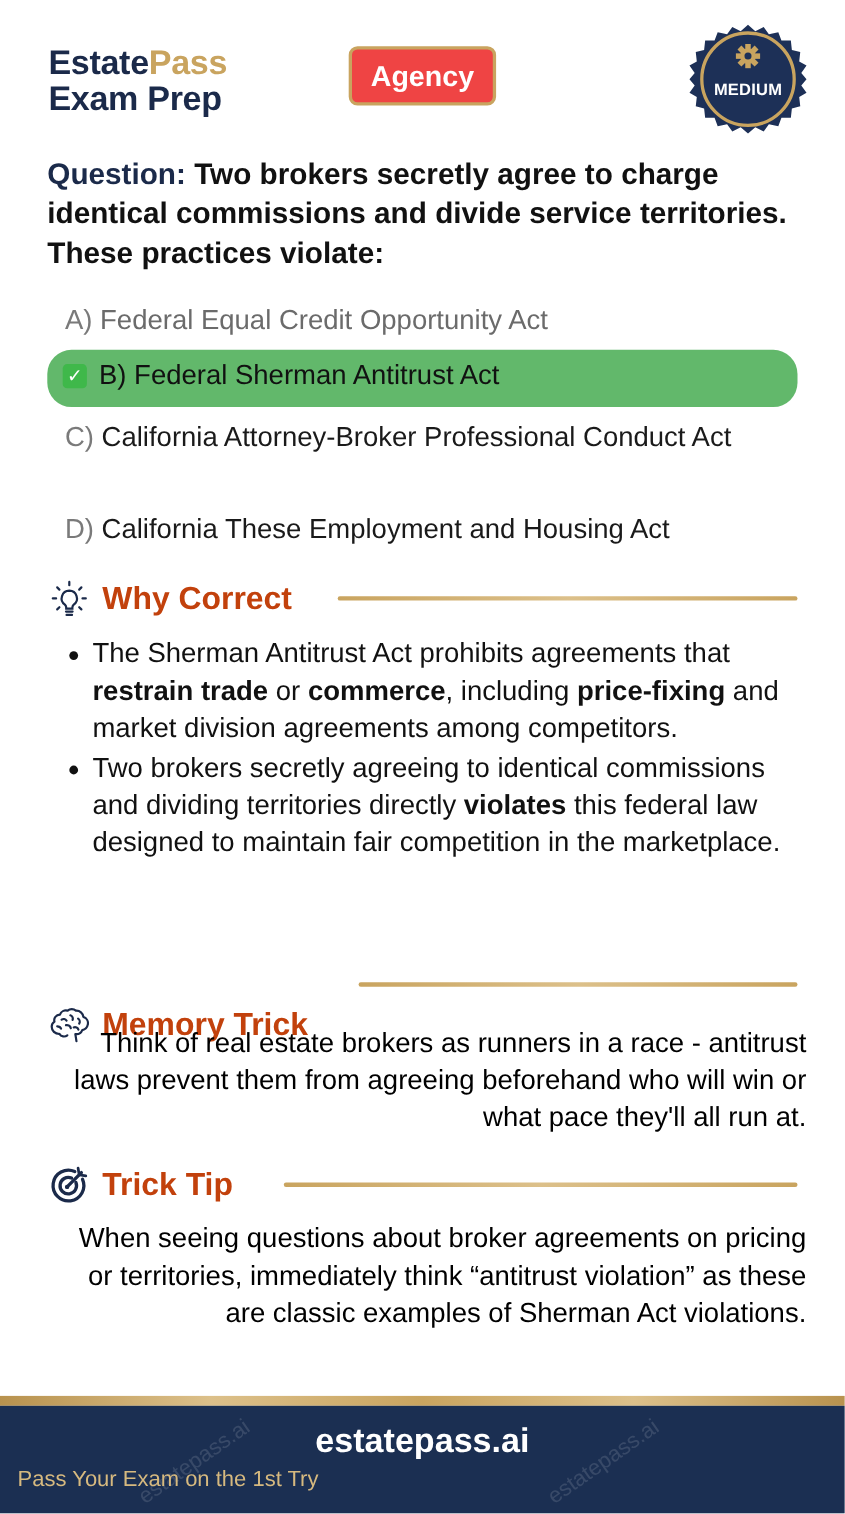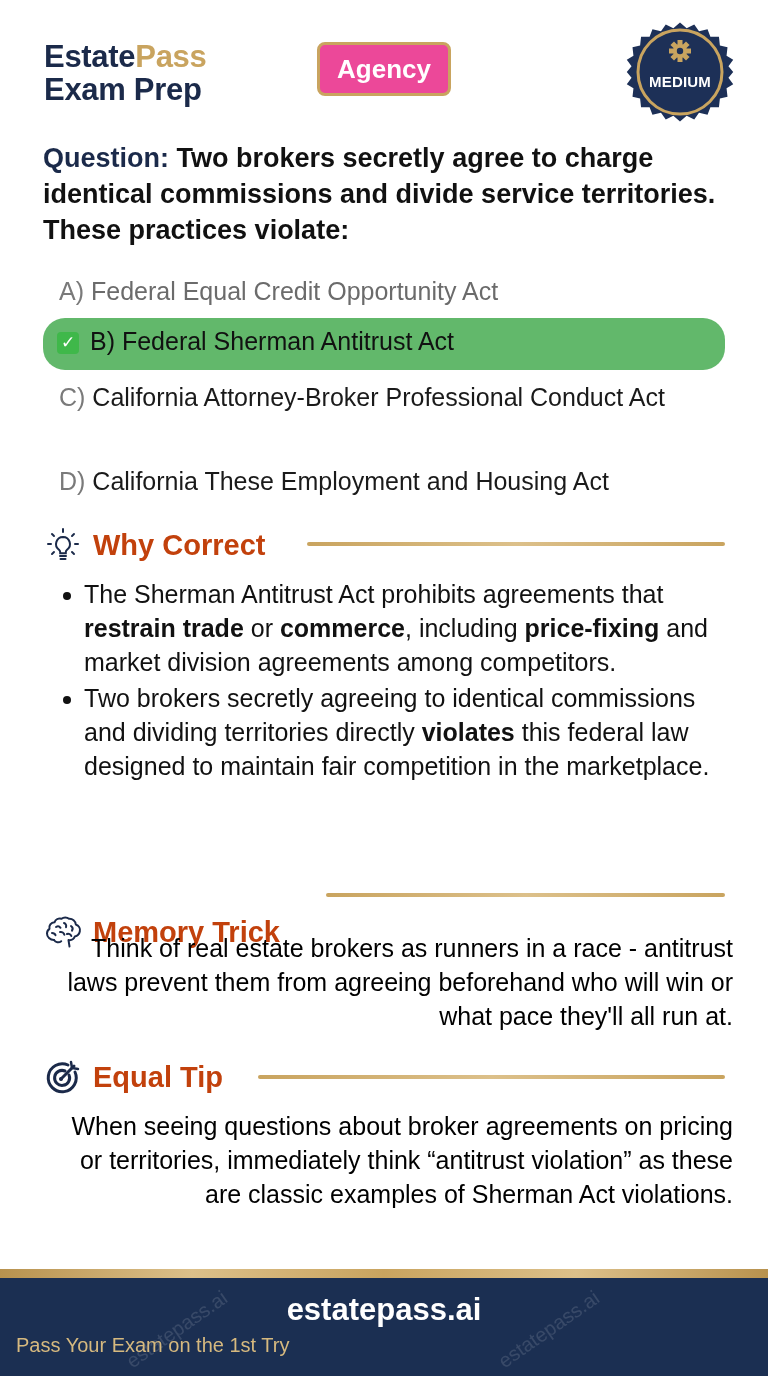--- a/index.html
+++ b/index.html
@@ -2,21 +2,21 @@
 <html><head>
 <meta charset="utf-8">
 <style>
   * { box-sizing: border-box; margin: 0; padding: 0; }
   html, body { width: 768px; height: 1376px; background: #ffffff; overflow: hidden; }
   body { font-family: "Liberation Sans", "DejaVu Sans", sans-serif; color: #111111; position: relative; }
 
   .header { position: absolute; left: 0; top: 0; width: 768px; height: 140px; }
   .brand { position: absolute; left: 44px; top: 40px; font-weight: 700; font-size: 31px; line-height: 33px; color: #1b2a4a; letter-spacing: -0.3px; }
   .brand .gold { color: #c9a45f; text-align: center; }
-  .subject-badge { position: absolute; left: 317px; top: 42px; width: 134px; height: 54px; background: #ec4899; border: 3px solid #c9a45f; border-radius: 8px; color: #ffffff; font-weight: 700; font-size: 26px; display: flex; align-items: center; justify-content: center; }
+  .subject-badge { position: absolute; left: 317px; top: 42px; width: 134px; height: 54px; background: #ef4444; border: 3px solid #c9a45f; border-radius: 8px; color: #ffffff; font-weight: 700; font-size: 26px; display: flex; align-items: center; justify-content: center; }
   .difficulty-badge { position: absolute; left: 626px; top: 18px; width: 108px; height: 108px; }
   .difficulty-badge svg { position: absolute; left: 0; top: 0; }
   .difficulty-label { position: absolute; left: 0; top: 55px; width: 108px; text-align: center; color: #ffffff; font-weight: 700; font-size: 15px; letter-spacing: 0.2px; }
 
   .question { position: absolute; left: 43px; top: 140px; width: 690px; font-size: 27px; line-height: 36px; font-weight: 700; color: #111111; }
   .question .qlabel { color: #1b2a4a; }
 
   .options { position: absolute; left: 43px; top: 266px; width: 682px; }
   .option { font-size: 25px; line-height: 34px; color: #1a1a1a; padding: 4px 16px; }
   .option .letter { color: #7a7a7a; }
@@ -161,21 +161,21 @@
 <div class="section-head tip-head">
   <span class="icon">
     <svg width="38" height="38" viewBox="0 0 38 38" fill="none" stroke="#1b2a4a" stroke-width="3" stroke-linecap="round">
       <path d="M31 14a14 14 0 1 1-7-7"></path>
       <path d="M25 17a7.5 7.5 0 1 1-4-4"></path>
       <circle cx="17" cy="21" r="2" fill="#1b2a4a" stroke="none"></circle>
       <line x1="17" y1="21" x2="30" y2="8"></line>
       <path d="M27 4l1 6 6 1" stroke-width="2.5"></path>
     </svg>
   </span>
-  <span class="section-title">Equal Tip</span>
+  <span class="section-title">Trick Tip</span>
 </div>
 <div class="rule tip-rule"></div>
 <div class="para tip-text">When seeing questions about broker agreements on pricing or territories, immediately think “antitrust violation” as these are classic examples of Sherman Act violations.</div>
 
 <div class="footer-gold"></div>
 <div class="footer">
   <div class="watermark wm1">estatepass.ai</div>
   <div class="watermark wm2">estatepass.ai</div>
   <div class="footer-site">estatepass.ai</div>
   <div class="footer-tag">Pass Your Exam on the 1st Try</div>

